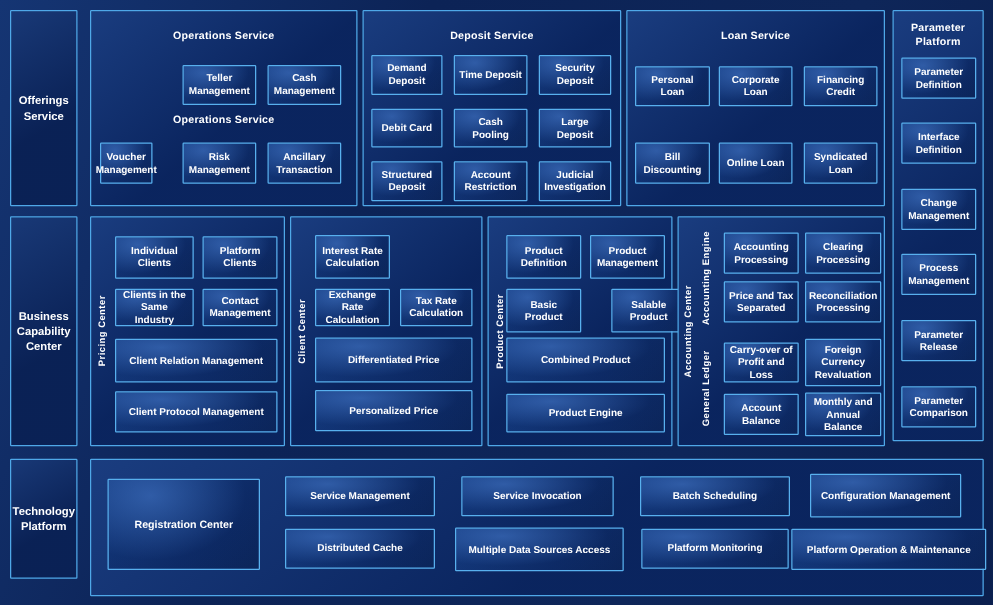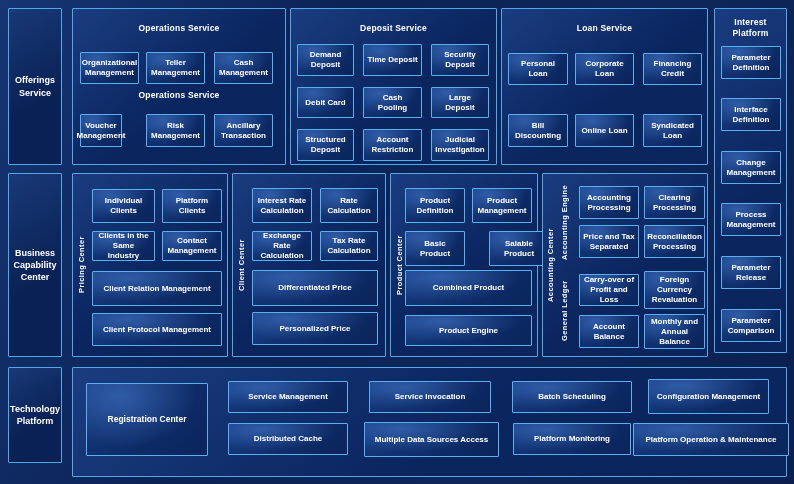--- a/index.html
+++ b/index.html
@@ -43,21 +43,20 @@
 </style>
 </head>
 <body>
 
 <div class="side-label" style="left:8px;top:8px;width:54px;height:157px">Offerings Service</div>
 <div class="side-label" style="left:8px;top:173px;width:54px;height:184px">Business Capability Center</div>
 <div class="side-label" style="left:8px;top:367px;width:54px;height:96px">Technology Platform</div>
 
 <div class="panel" style="left:72px;top:8px;width:214px;height:157px">
   <div class="ptitle" style="top:14px">Operations Service</div>
-  <div class="b" style="left:7px;top:43px;width:59px;height:32px">Organizational Management</div>
   <div class="b" style="left:73px;top:43px;width:59px;height:32px">Teller Management</div>
   <div class="b" style="left:141px;top:43px;width:59px;height:32px">Cash Management</div>
   <div class="mlabel" style="top:81px">Operations Service</div>
   <div class="b" style="left:7px;top:105px;width:42px;height:33px">Voucher Management</div>
   <div class="b" style="left:73px;top:105px;width:59px;height:33px">Risk Management</div>
   <div class="b" style="left:141px;top:105px;width:59px;height:33px">Ancillary Transaction</div>
 </div>
 
 <div class="panel" style="left:290px;top:8px;width:207px;height:157px">
   <div class="ptitle" style="top:14px">Deposit Service</div>
@@ -76,21 +75,21 @@
   <div class="ptitle" style="top:14px">Loan Service</div>
   <div class="b" style="left:6px;top:44px;width:60px;height:32px">Personal Loan</div>
   <div class="b" style="left:73px;top:44px;width:59px;height:32px">Corporate Loan</div>
   <div class="b" style="left:141px;top:44px;width:59px;height:32px">Financing Credit</div>
   <div class="b" style="left:6px;top:105px;width:60px;height:33px">Bill Discounting</div>
   <div class="b" style="left:73px;top:105px;width:59px;height:33px">Online Loan</div>
   <div class="b" style="left:141px;top:105px;width:59px;height:33px">Syndicated Loan</div>
 </div>
 
 <div class="panel" style="left:714px;top:8px;width:73px;height:345px">
-  <div class="ptitle" style="top:8px;padding:0 10px;box-sizing:border-box">Interest Platform</div>
+  <div class="ptitle" style="top:8px;padding:0 10px;box-sizing:border-box">Parameter Platform</div>
   <div class="b" style="left:6px;top:37px;width:60px;height:33px">Parameter Definition</div>
   <div class="b" style="left:6px;top:89px;width:60px;height:33px">Interface Definition</div>
   <div class="b" style="left:6px;top:142px;width:60px;height:33px">Change Management</div>
   <div class="b" style="left:6px;top:194px;width:60px;height:33px">Process Management</div>
   <div class="b" style="left:6px;top:247px;width:60px;height:33px">Parameter Release</div>
   <div class="b" style="left:6px;top:300px;width:60px;height:33px">Parameter Comparison</div>
 </div>
 
 <div class="panel" style="left:72px;top:173px;width:156px;height:184px">
   <div class="vlabel" style="left:1px;top:0;width:15px;height:100%">Pricing Center</div>
@@ -98,21 +97,20 @@
   <div class="b" style="left:89px;top:15px;width:60px;height:34px">Platform Clients</div>
   <div class="b" style="left:19px;top:57px;width:63px;height:30px">Clients in the Same Industry</div>
   <div class="b" style="left:89px;top:57px;width:60px;height:30px">Contact Management</div>
   <div class="b" style="left:19px;top:97px;width:130px;height:35px">Client Relation Management</div>
   <div class="b" style="left:19px;top:139px;width:130px;height:33px">Client Protocol Management</div>
 </div>
 
 <div class="panel" style="left:232px;top:173px;width:154px;height:184px">
   <div class="vlabel" style="left:1px;top:0;width:15px;height:100%">Client Center</div>
   <div class="b" style="left:19px;top:14px;width:60px;height:35px">Interest Rate Calculation</div>
-  <div class="b" style="left:87px;top:14px;width:58px;height:35px">Rate Calculation</div>
   <div class="b" style="left:19px;top:57px;width:60px;height:30px">Exchange Rate Calculation</div>
   <div class="b" style="left:87px;top:57px;width:58px;height:30px">Tax Rate Calculation</div>
   <div class="b" style="left:19px;top:96px;width:126px;height:36px">Differentiated Price</div>
   <div class="b" style="left:19px;top:138px;width:126px;height:33px">Personalized Price</div>
 </div>
 
 <div class="panel" style="left:390px;top:173px;width:148px;height:184px">
   <div class="vlabel" style="left:1px;top:0;width:15px;height:100%">Product Center</div>
   <div class="b" style="left:14px;top:14px;width:60px;height:35px">Product Definition</div>
   <div class="b" style="left:81px;top:14px;width:60px;height:35px">Product Management</div>

